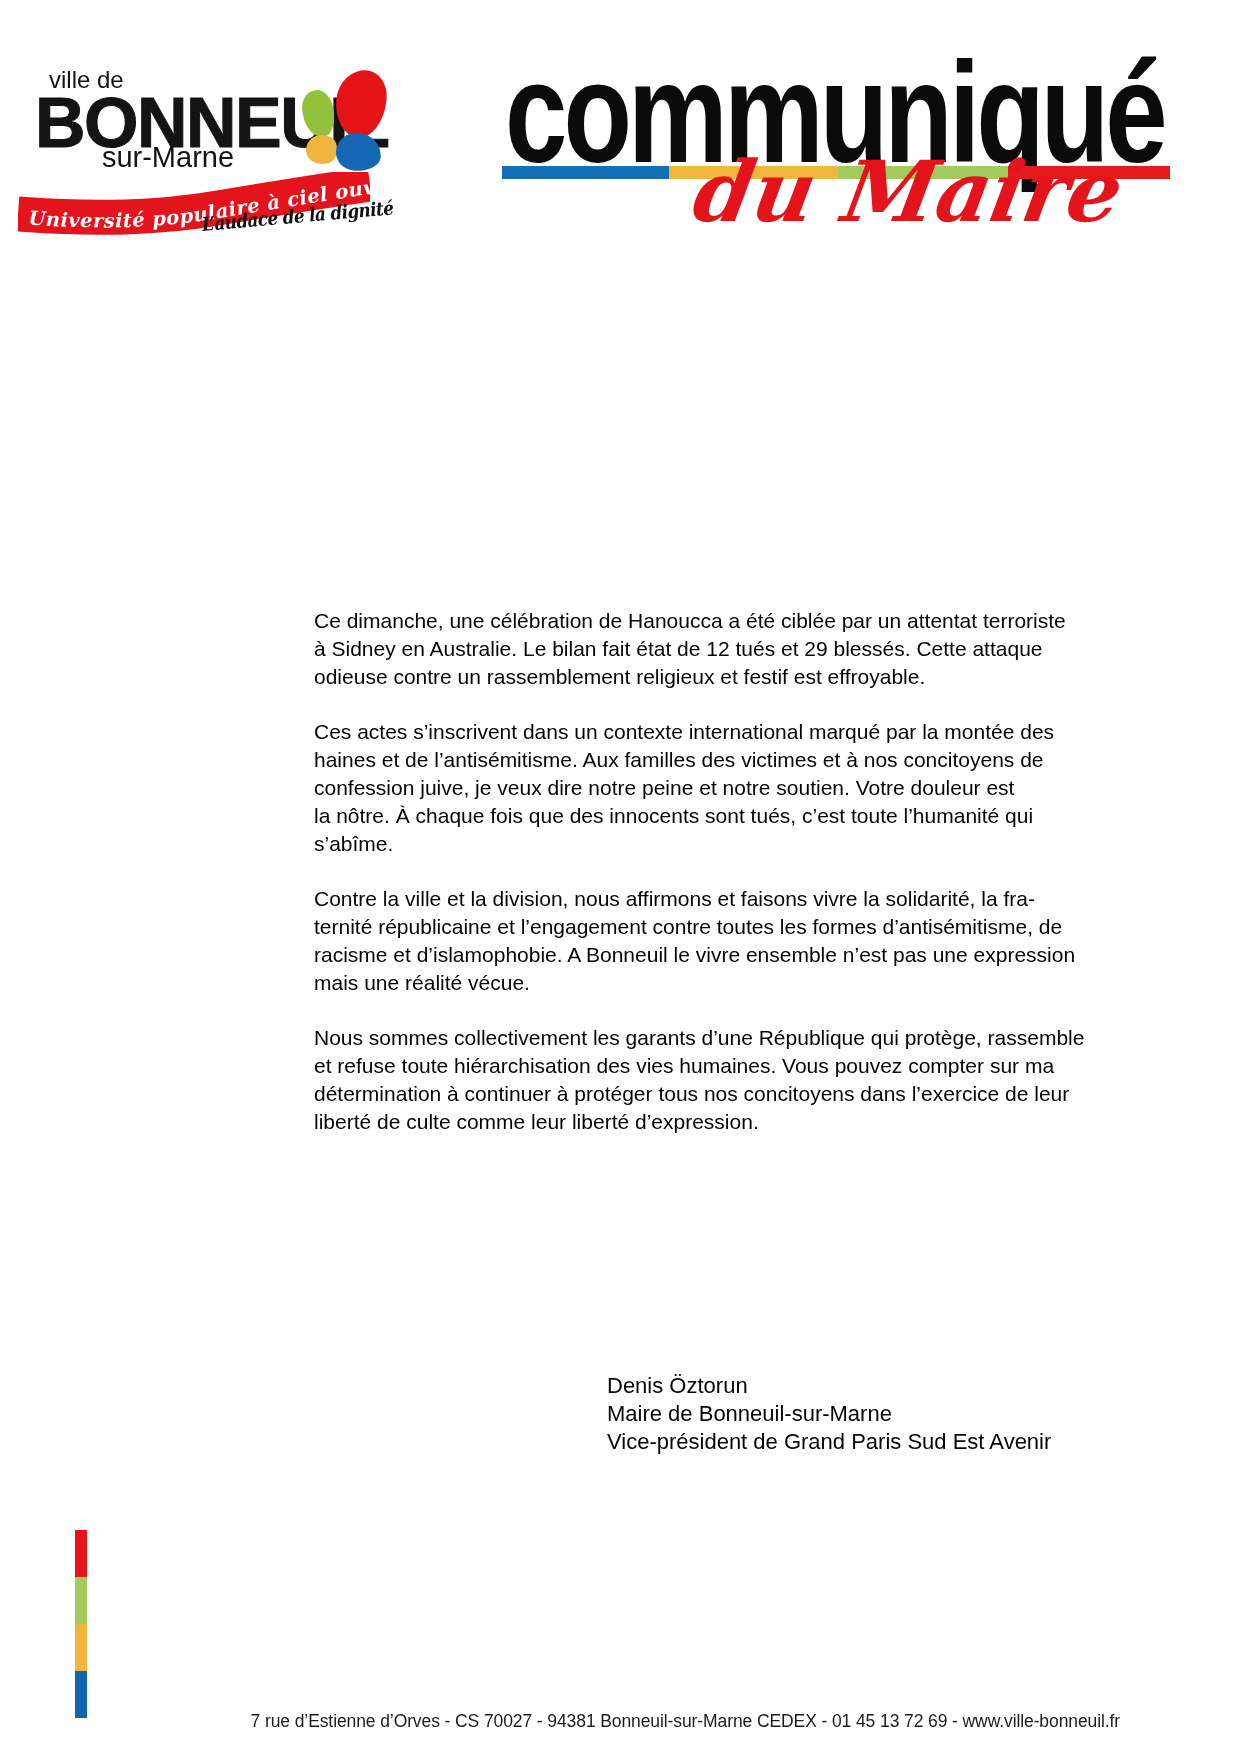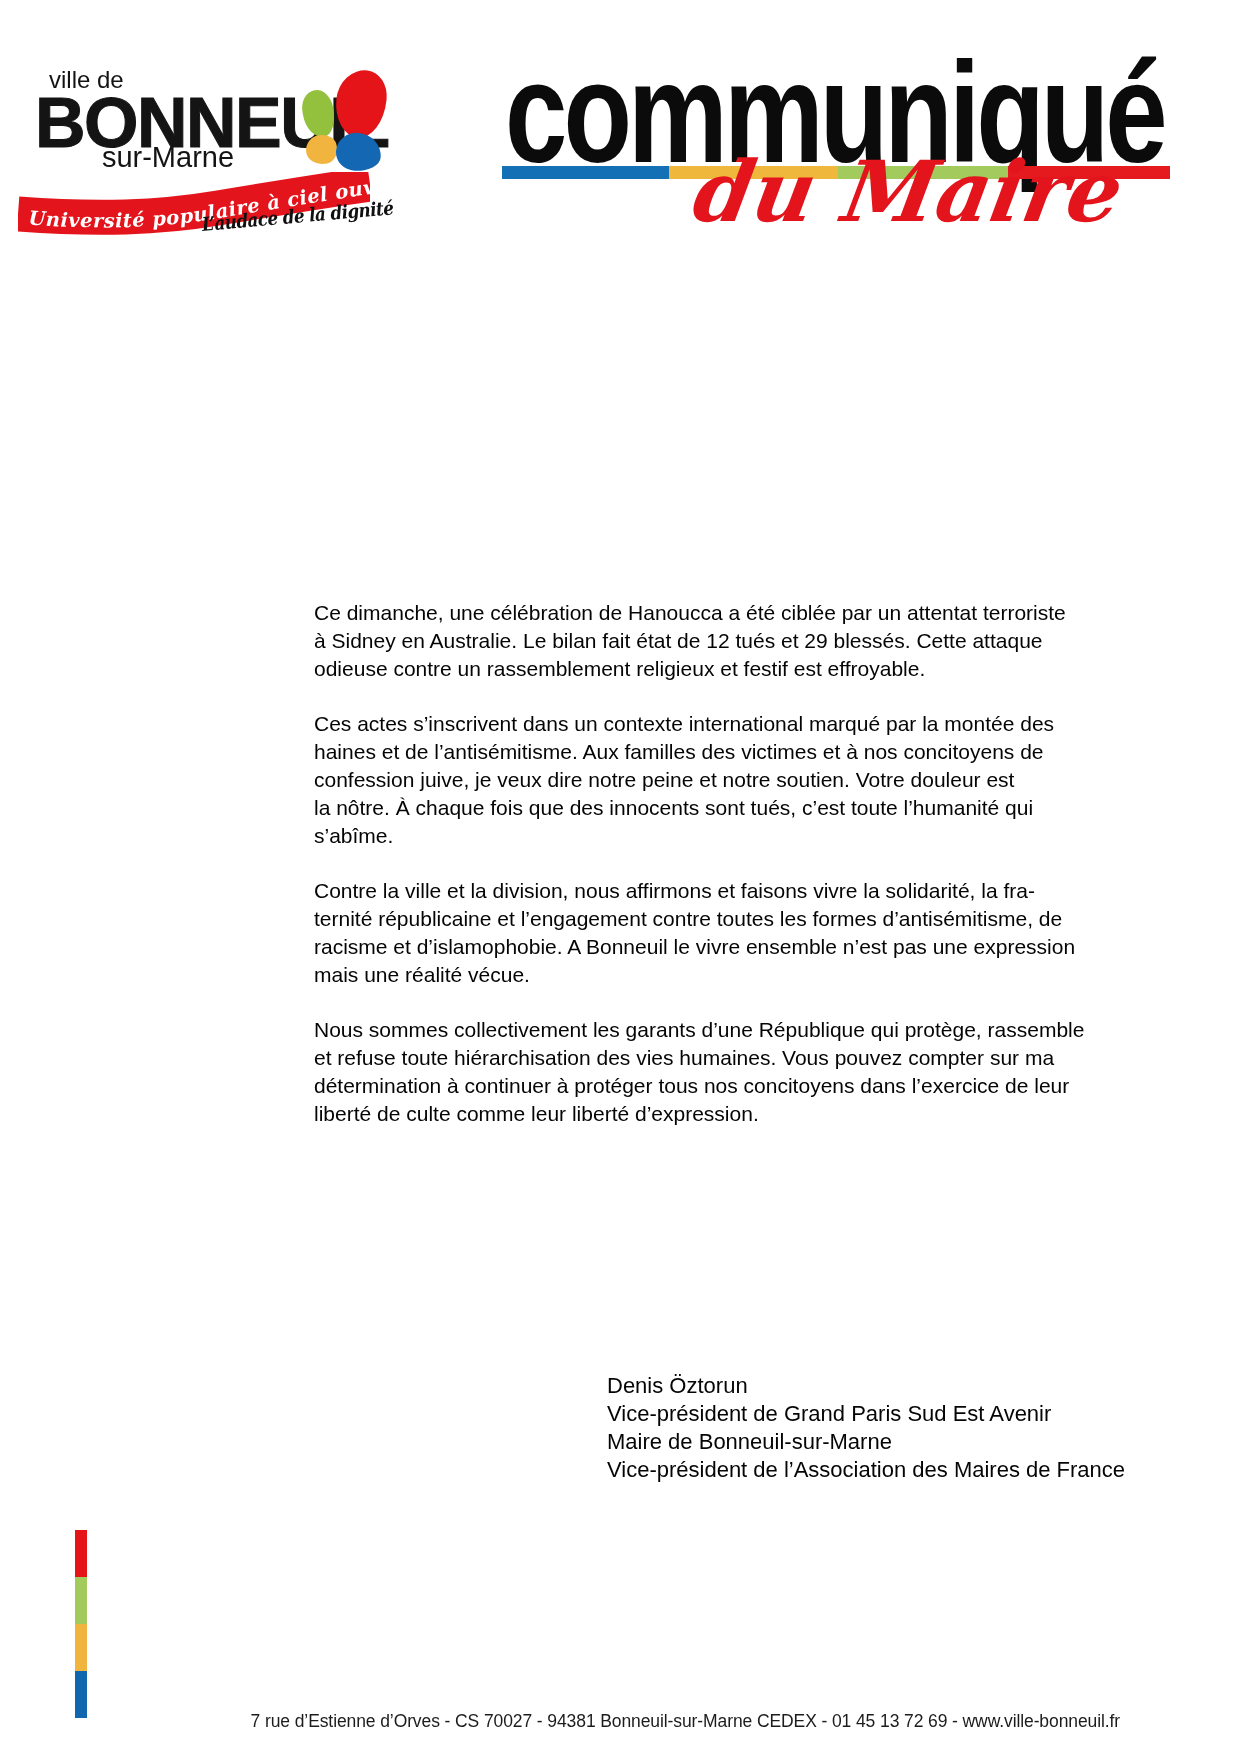--- a/index.html
+++ b/index.html
@@ -39,21 +39,21 @@
                     #1470b5 0 25.0%, #efb83c 25.0% 50.3%,
                     #a2ca5c 50.3% 75.7%, #e51a1e 75.7% 100%); }
   .masthead-sub { position:absolute; left:688px; top:150px; margin:0;
                   font-family:"DejaVu Serif", serif; font-style:italic; font-weight:700;
                   font-size:84px; line-height:1; color:#e3141c;
                   transform:skewX(-10deg); transform-origin:left bottom; white-space:nowrap; }
   
   .dateline  { position:absolute; right:72px; top:399px; font-size:21.5px; }
   .body-text { position:absolute; left:314px; top:599px; width:900px;
                font-size:21px; line-height:28px; }
-  .body-text p { margin:0 0 27px 0; white-space:pre-line; }
+  .body-text p { margin:8px 0 27px 0; white-space:pre-line; }
   .signature { position:absolute; left:607px; top:1372px; font-size:22px; line-height:28px; }
   
   .footer-bar { position:absolute; left:75px; top:1530px; width:12px; height:188px; }
   .footer-bar div { width:12px; height:47px; }
   .seg-red    { background:#e41418; }
   .seg-green  { background:#a2ca5c; }
   .seg-yellow { background:#f0b43f; }
   .seg-blue   { background:#1067ad; }
   .footer-text { position:absolute; left:200px; top:1711px; width:920px; text-align:right;
                  font-size:17.5px; letter-spacing:-0.1px; color:#1c1c1c; }
@@ -104,23 +104,22 @@
 racisme et d’islamophobie. A Bonneuil le vivre ensemble n’est pas une expression
 mais une réalité vécue.</p>
     <p>Nous sommes collectivement les garants d’une République qui protège, rassemble
 et refuse toute hiérarchisation des vies humaines. Vous pouvez compter sur ma
 détermination à continuer à protéger tous nos concitoyens dans l’exercice de leur
 liberté de culte comme leur liberté d’expression.</p>
   </div>
 
   <div class="signature">
     <div>Denis Öztorun</div>
+    <div>Maire de Bonneuil-sur-Marne</div>
     <div>Vice-président de Grand Paris Sud Est Avenir</div>
-    <div>Maire de Bonneuil-sur-Marne</div>
-    <div>Vice-président de l’Association des Maires de France</div>
   </div>
 
   <div class="footer-bar">
     <div class="seg-red"></div>
     <div class="seg-green"></div>
     <div class="seg-yellow"></div>
     <div class="seg-blue"></div>
   </div>
   <div class="footer-text">7 rue d’Estienne d’Orves - CS 70027 - 94381 Bonneuil-sur-Marne CEDEX - 01 45 13 72 69 - www.ville-bonneuil.fr</div>
 

